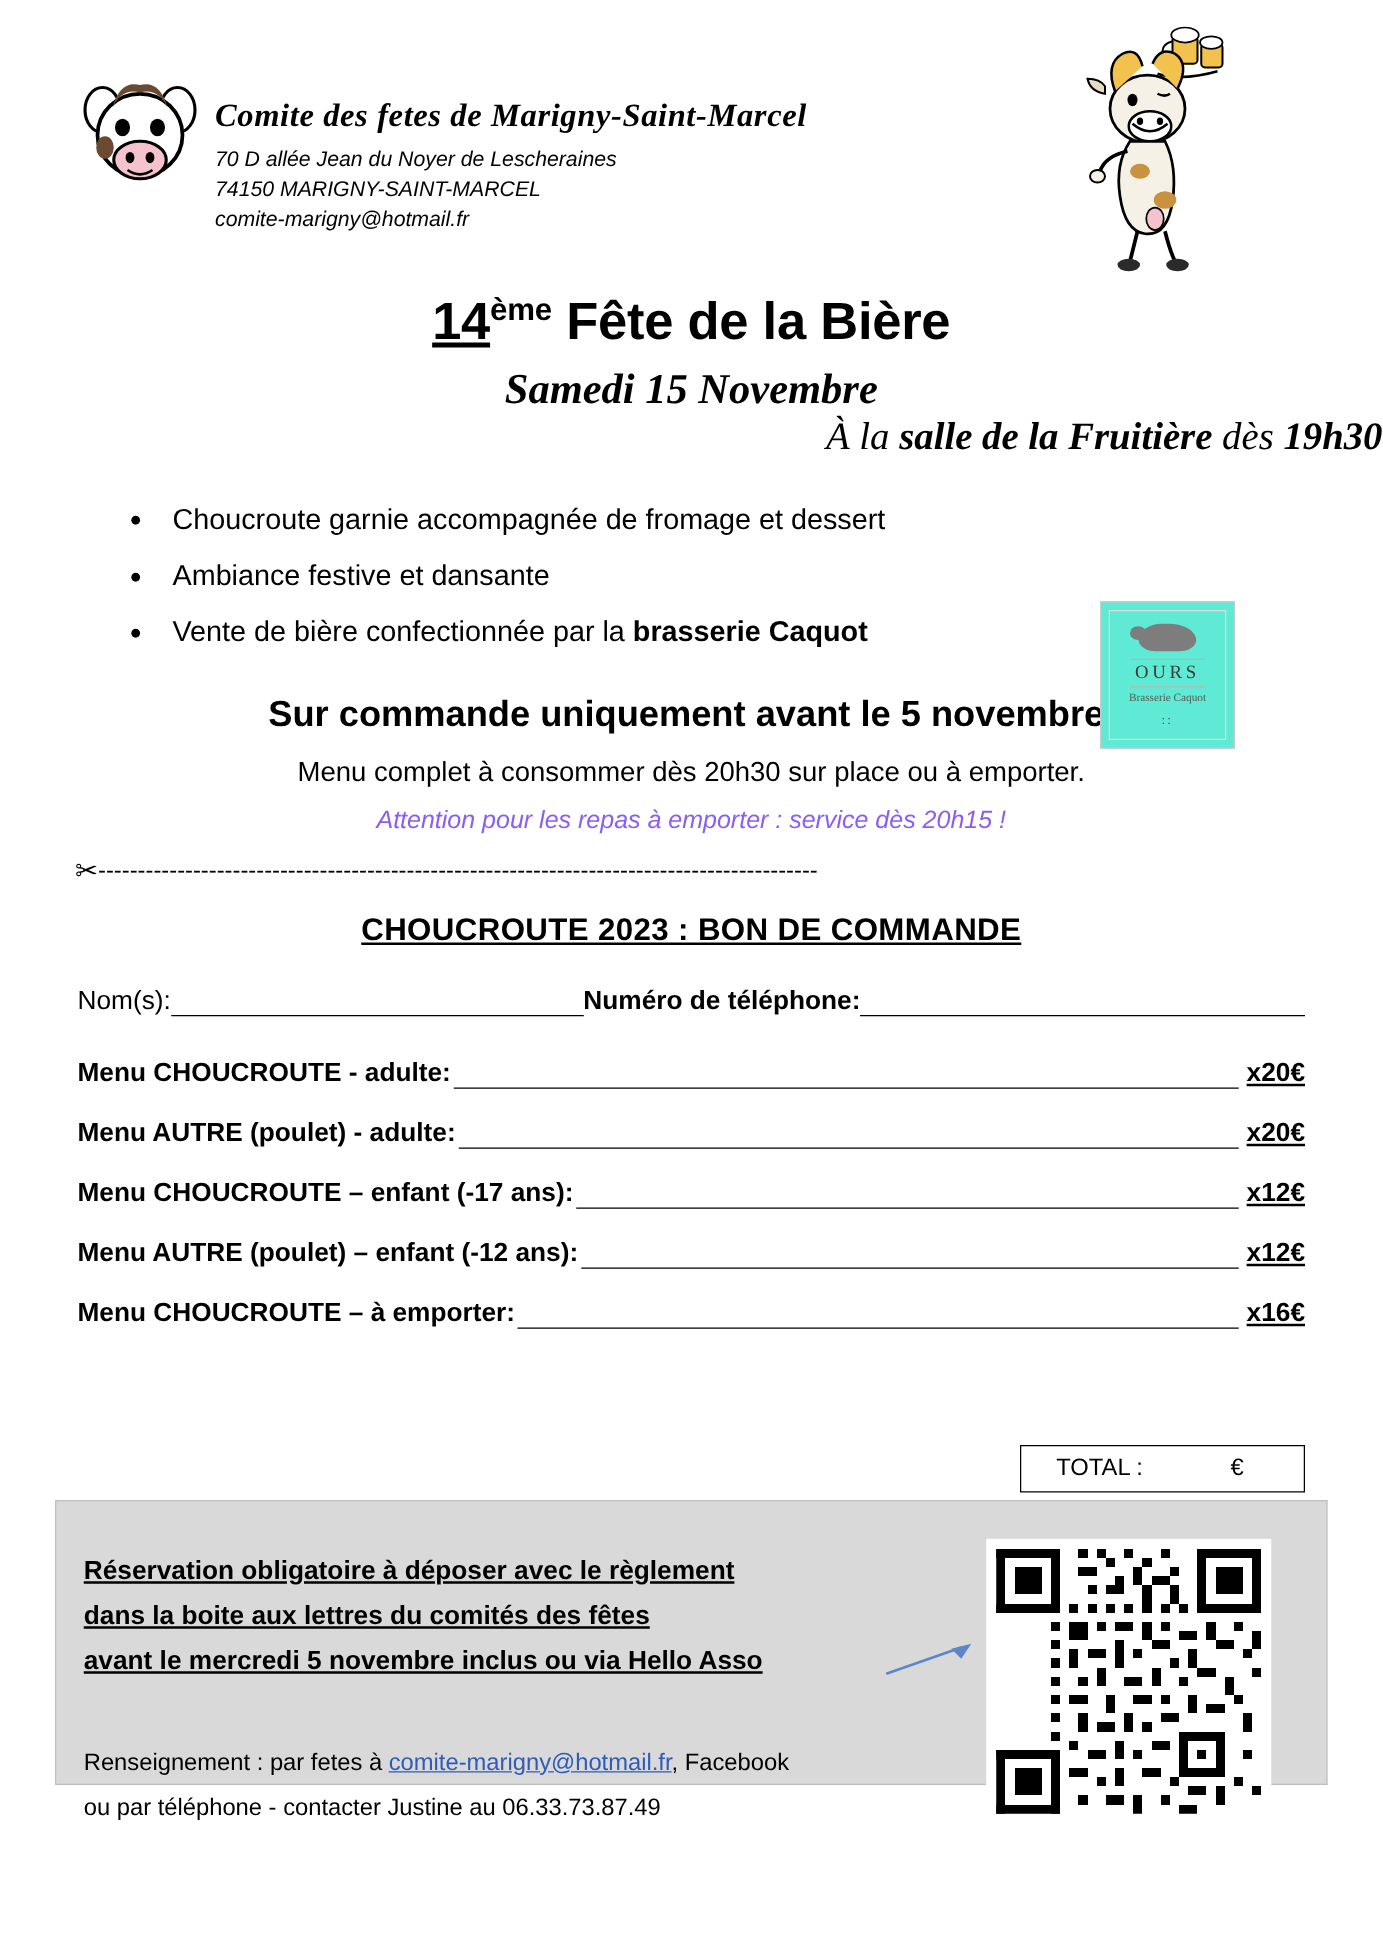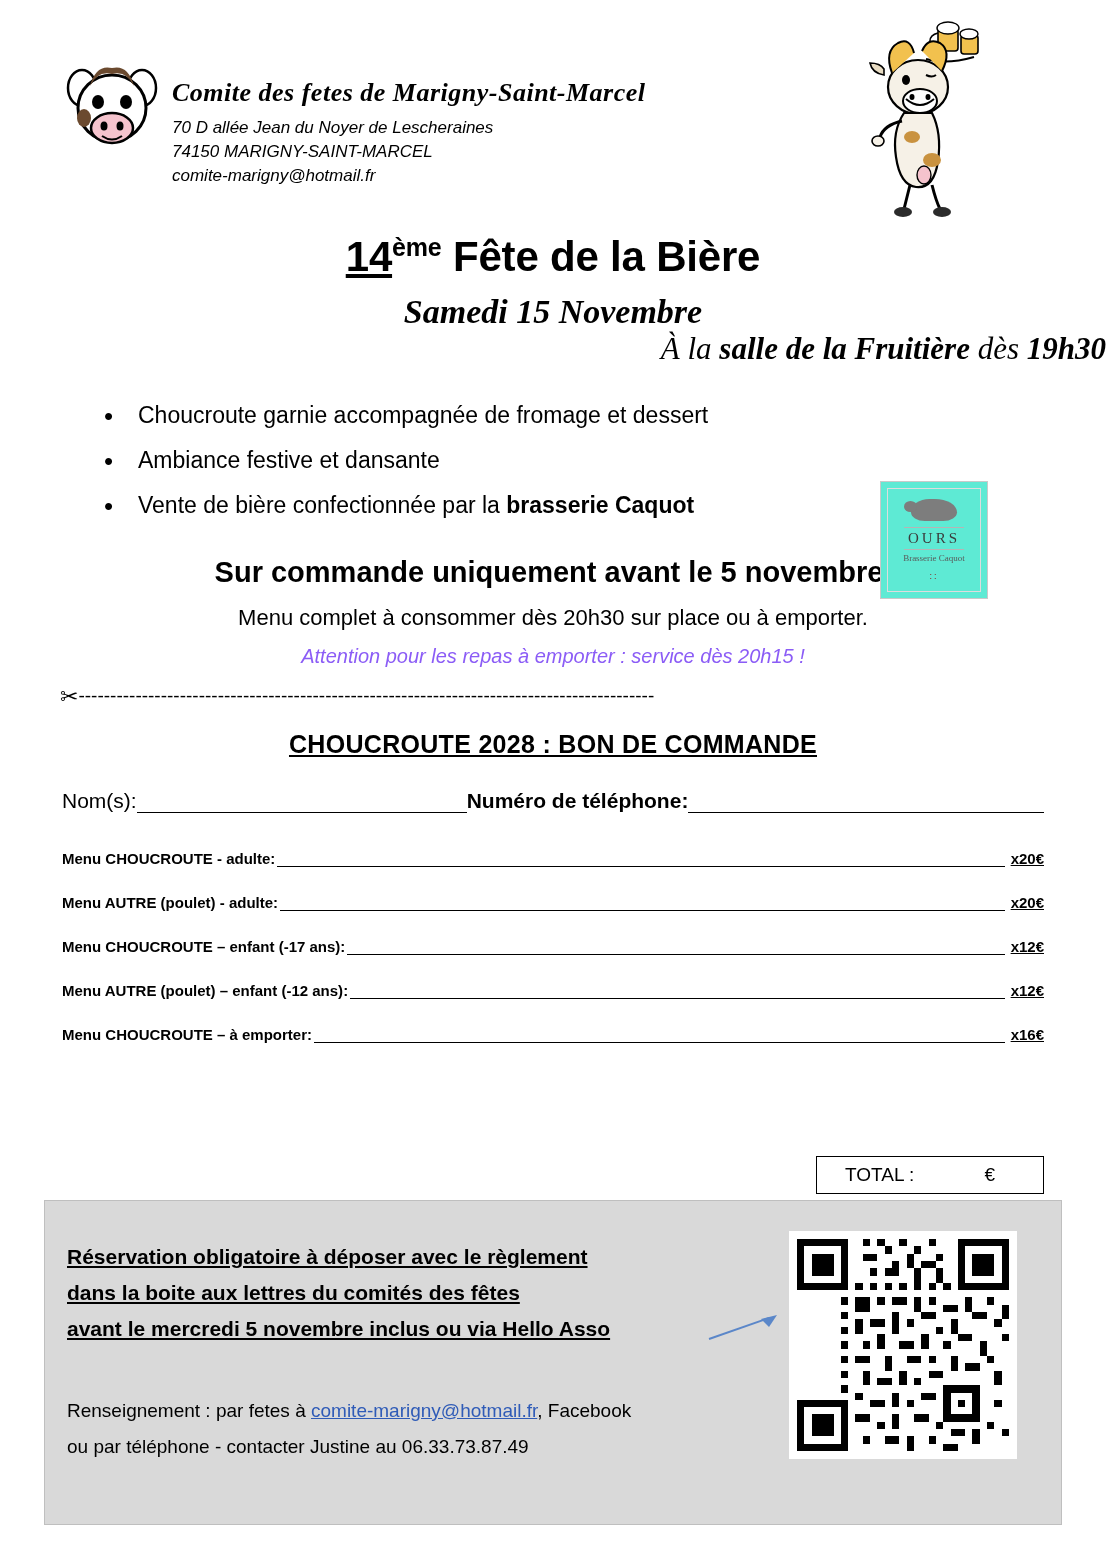--- a/index.html
+++ b/index.html
@@ -235,21 +235,21 @@
   .label-normal { font-weight: normal; }
   .label-light { font-weight: bold; }
 
   .menu-list {
     margin-top: 34px;
     padding: 0 62px;
   }
   .menu-row {
     display: flex;
     align-items: flex-end;
-    font-size: 15px;
+    font-size: 21px;
     font-weight: bold;
     margin-bottom: 24px;
     white-space: nowrap;
   }
   .menu-row .lab { }
   .menu-row .dots {
     flex: 1;
     border-bottom: 1.5px solid #000;
     height: 19px;
     margin: 0 2px 0 2px;
@@ -273,21 +273,21 @@
   }
   .total-box .tl { padding-left: 28px; }
   .total-box .te { margin-left: auto; padding-right: 48px; }
 
   
   .grey-panel {
     position: absolute;
     left: 44px;
     top: 1200px;
     width: 1018px;
-    height: 325px;
+    height: 228px;
     background: #d9d9d9;
     border: 1px solid #bfbfbf;
     box-sizing: border-box;
   }
   .reserve-text {
     position: absolute;
     left: 22px;
     top: 38px;
     font-size: 21px;
     font-weight: bold;
@@ -422,21 +422,21 @@
 </div>
 
 <div class="order-head">Sur commande uniquement avant le 5 novembre,</div>
 <div class="order-sub">Menu complet à consommer dès 20h30 sur place ou à emporter.</div>
 <div class="order-warn">Attention pour les repas à emporter : service dès 20h15 !</div>
 
 <div class="cutline">
   <span class="scissors">✂</span><span>-------------------------------------------------------------------------------------------</span>
 </div>
 
-<div class="form-title">CHOUCROUTE 2028 : BON DE COMMANDE</div>
+<div class="form-title">CHOUCROUTE 2023 : BON DE COMMANDE</div>
 
 <div class="name-row">
   <span class="label-normal">Nom(s):</span>
   <span class="fill fill-name"></span>
   <span class="label-light">Numéro de téléphone</span>
   <span> :</span>
   <span class="fill fill-phone"></span>
 </div>
 
 <div class="menu-list">

